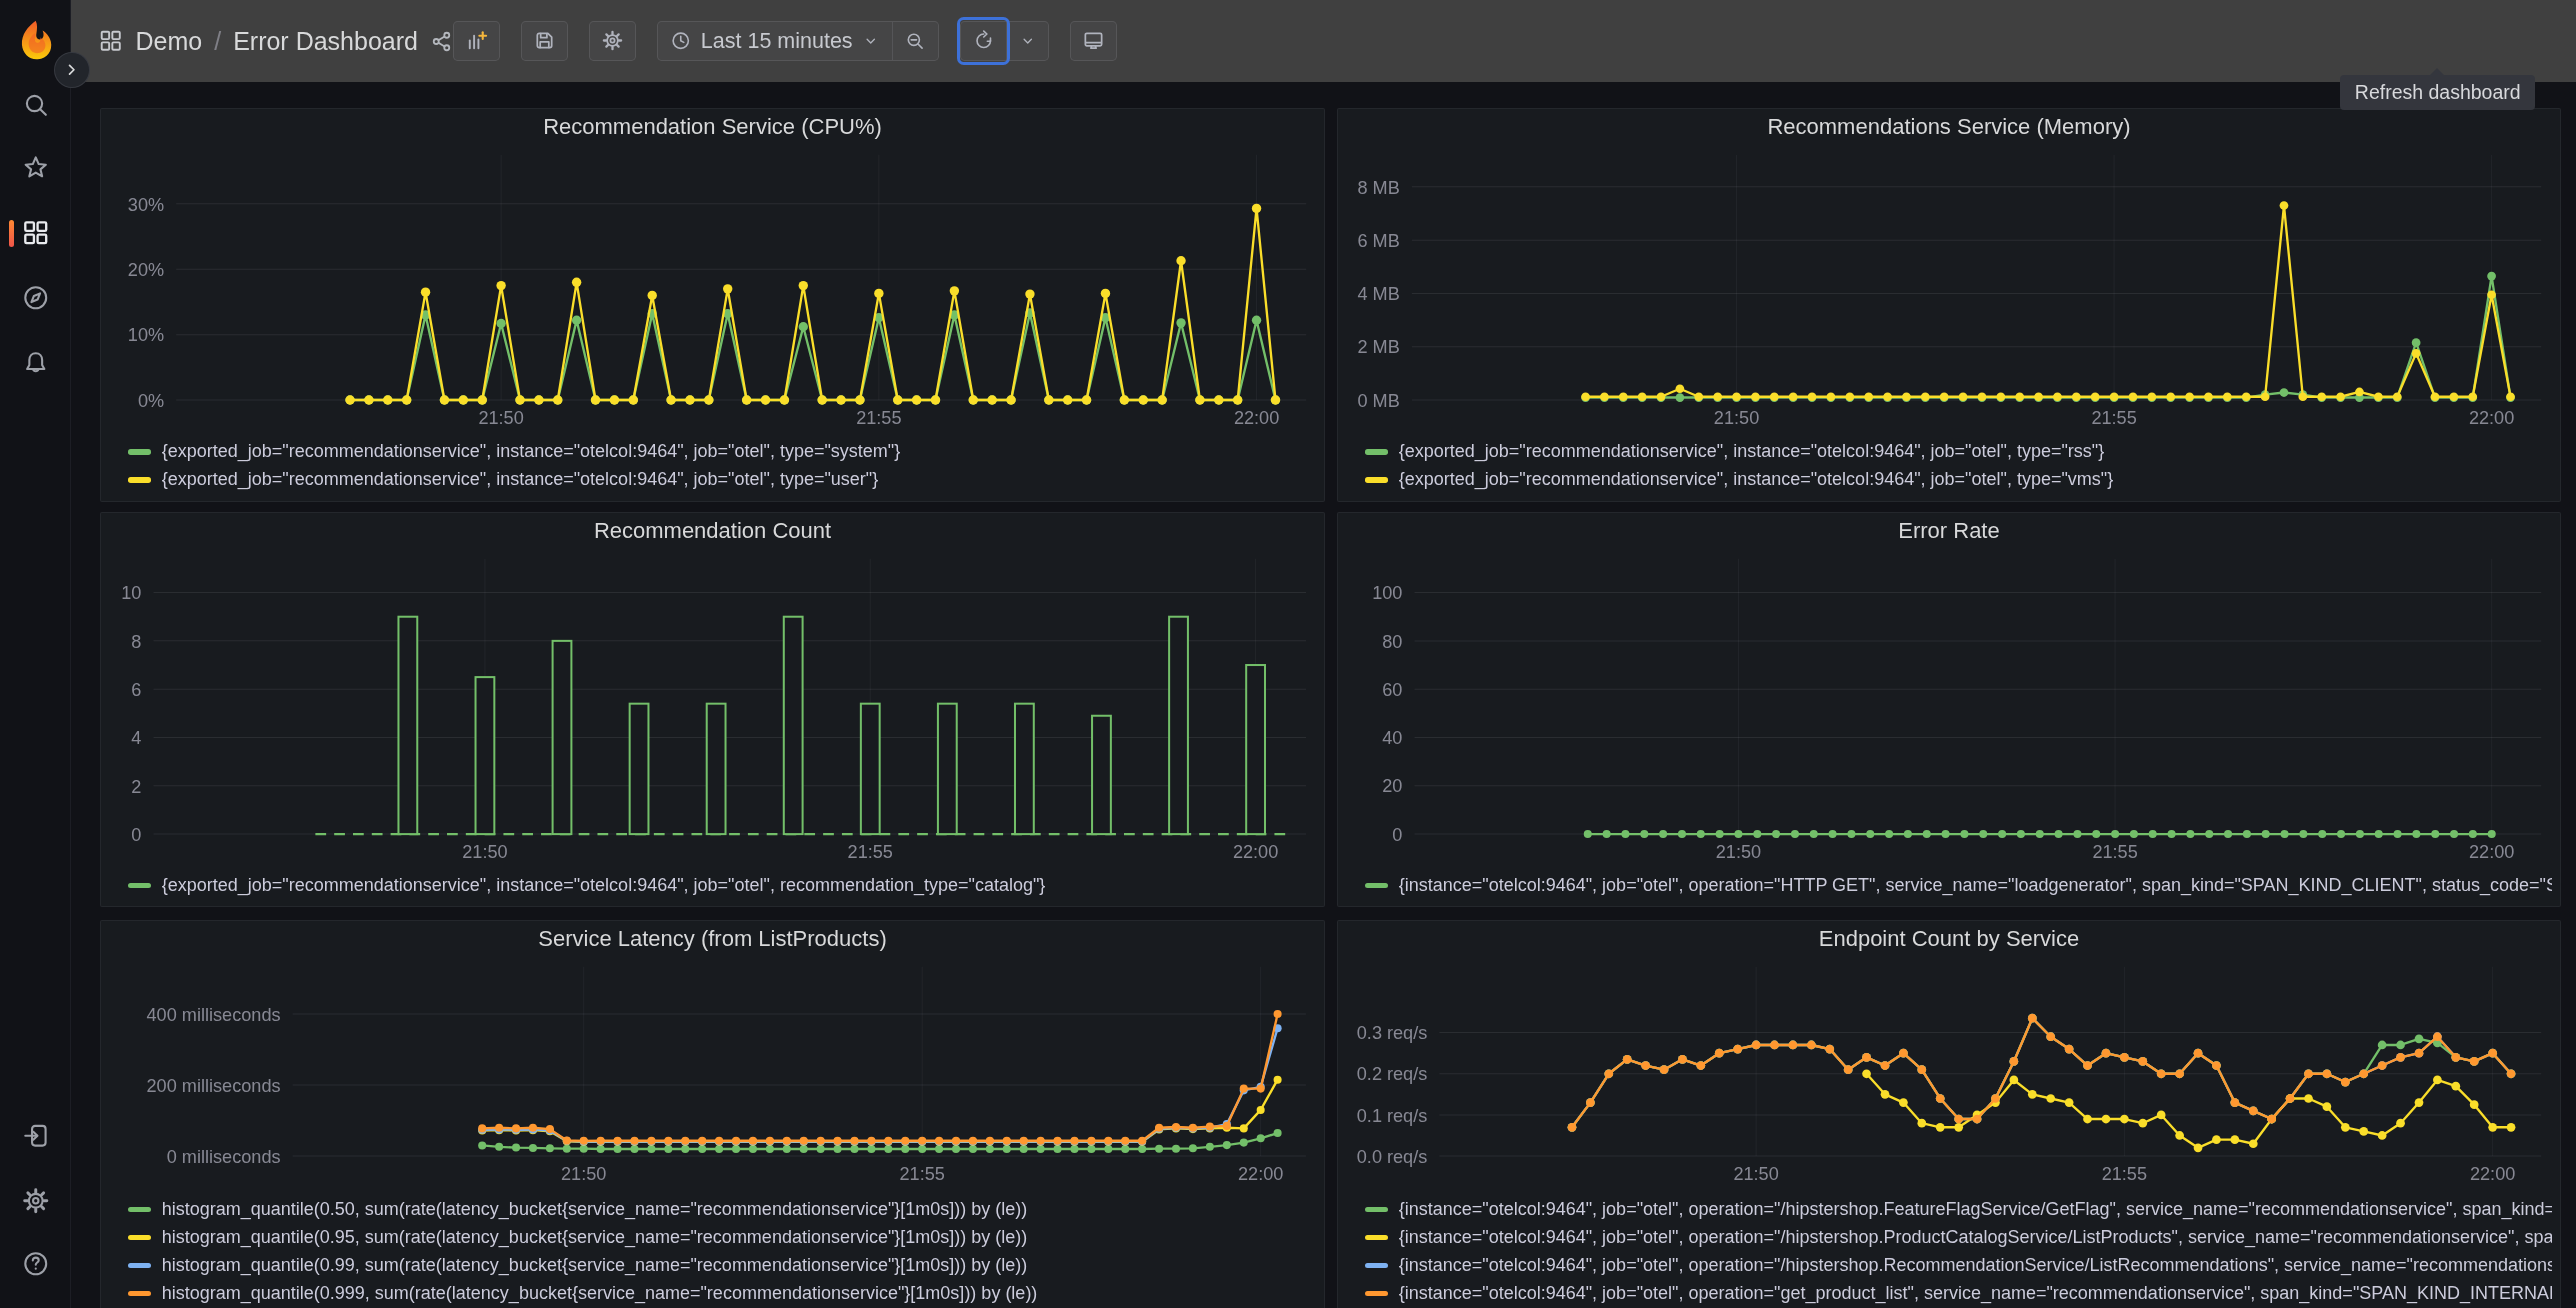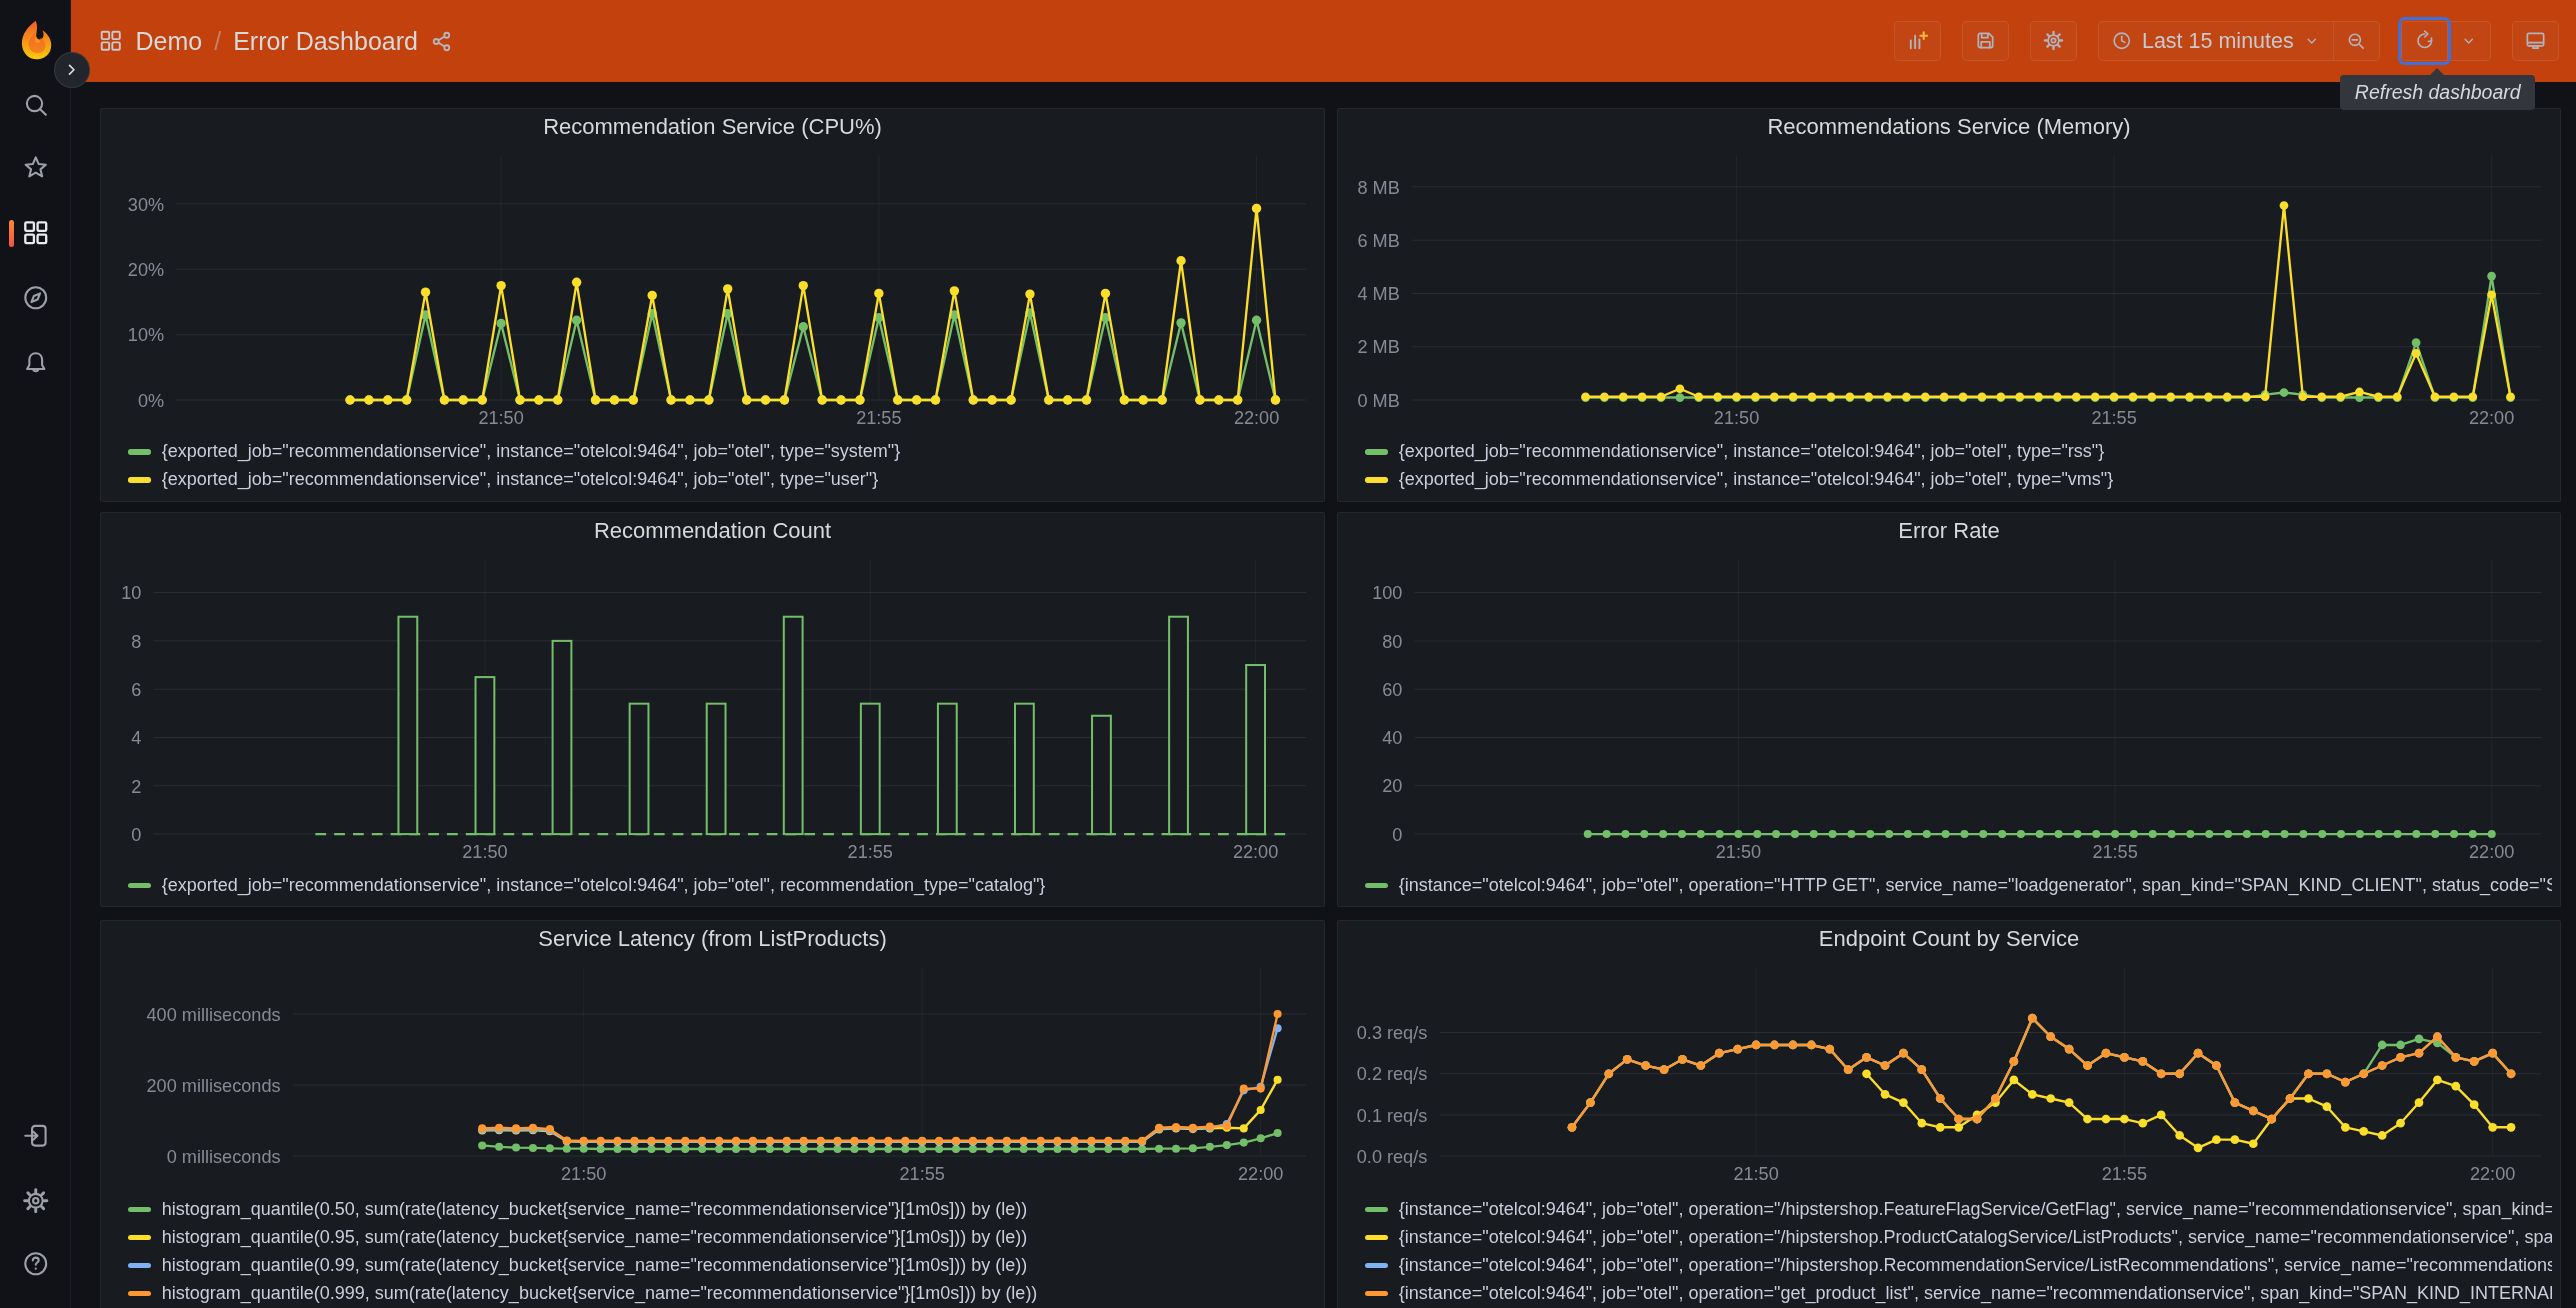--- a/index.html
+++ b/index.html
@@ -18,22 +18,22 @@
   .active-bar { position:absolute; left:9.4px; top:5.4px; width:4.7px; height:27px;
     border-radius:2.7px; background:linear-gradient(180deg,#FF8833,#F0554A); }
   .expand-btn { position:absolute; left:54px; top:52px; width:36px; height:36px;
     border-radius:50%; background:#22252b; border:0.7px solid rgba(204,204,220,0.12);
     display:flex; align-items:center; justify-content:center; z-index:9; cursor:pointer; }
   .expand-btn svg { width:17.5px; height:17.5px; stroke:#d8d9da; fill:none; stroke-width:2.4;
     stroke-linecap:round; stroke-linejoin:round; }
 
   
   .topnav { position:absolute; left:71px; top:0; right:0; height:82px;
-    display:flex; align-items:center; justify-content:space-between;
-    padding:0 17.5px 0 27px; background:#c2410c; z-index:4; }
+    display:flex; align-items:center; 
+    padding:0 17.5px 0 27px; background:#404040; z-index:4; }
   .breadcrumb { display:flex; align-items:center; gap:12px; }
   .breadcrumb svg.bc-grid { width:25.5px; height:25.5px; stroke:#c7c9ce; fill:none; stroke-width:1.8; }
   .bc-text { font-size:25px; font-weight:500; color:#d8d9da; white-space:nowrap; cursor:pointer; }
   .bc-sep { font-size:25px; color:rgba(204,204,220,0.45); }
   .share-ic { width:23px; height:23px; stroke:#b4b7bd; fill:none; stroke-width:1.9; cursor:pointer; }
 
   .toolbar { display:flex; align-items:center; gap:21px; }
   .tb-btn { height:40px; min-width:47px; border-radius:4.7px;
     background:rgba(204,204,220,0.04); border:0.7px solid rgba(204,204,220,0.12);
     display:flex; align-items:center; justify-content:center; cursor:pointer; padding:0 9.4px; }
@@ -262,21 +262,21 @@
     <div class="tb-btn">
       <span><svg viewBox="0 0 24 24" width="23" height="23" style="stroke:#b0b3bd;fill:none;stroke-width:1.8;stroke-linejoin:round">
             <rect x="3.5" y="4.5" width="17" height="13" rx="1.5"></rect>
             <line x1="4" y1="14.2" x2="20" y2="14.2"></line>
             <path d="M10 17.5 L9.3 20 L14.7 20 L14 17.5"></path>
           </svg></span>
     </div>
   </div>
 </header>
 
-<div class="tooltip" id="refresh-tooltip" style="left: 2340px; font-style: italic;">
+<div class="tooltip" id="refresh-tooltip" style="left: 2340px;">
   <span class="arrow"></span>
   <span>Refresh dashboard</span>
 </div>
 
 <main class="dashboard">
   <section class="panel p1">
     <div class="panel-title">Recommendation Service (CPU%)</div>
     <div class="chart legend2"><svg width="1224" height="287" viewBox="0 0 1822 427">
           <line x1="112" x2="1794" y1="381" y2="381" stroke="rgba(204,204,220,0.10)" stroke-width="1.5"></line>
           <text x="94" y="391" text-anchor="end">0%</text>

